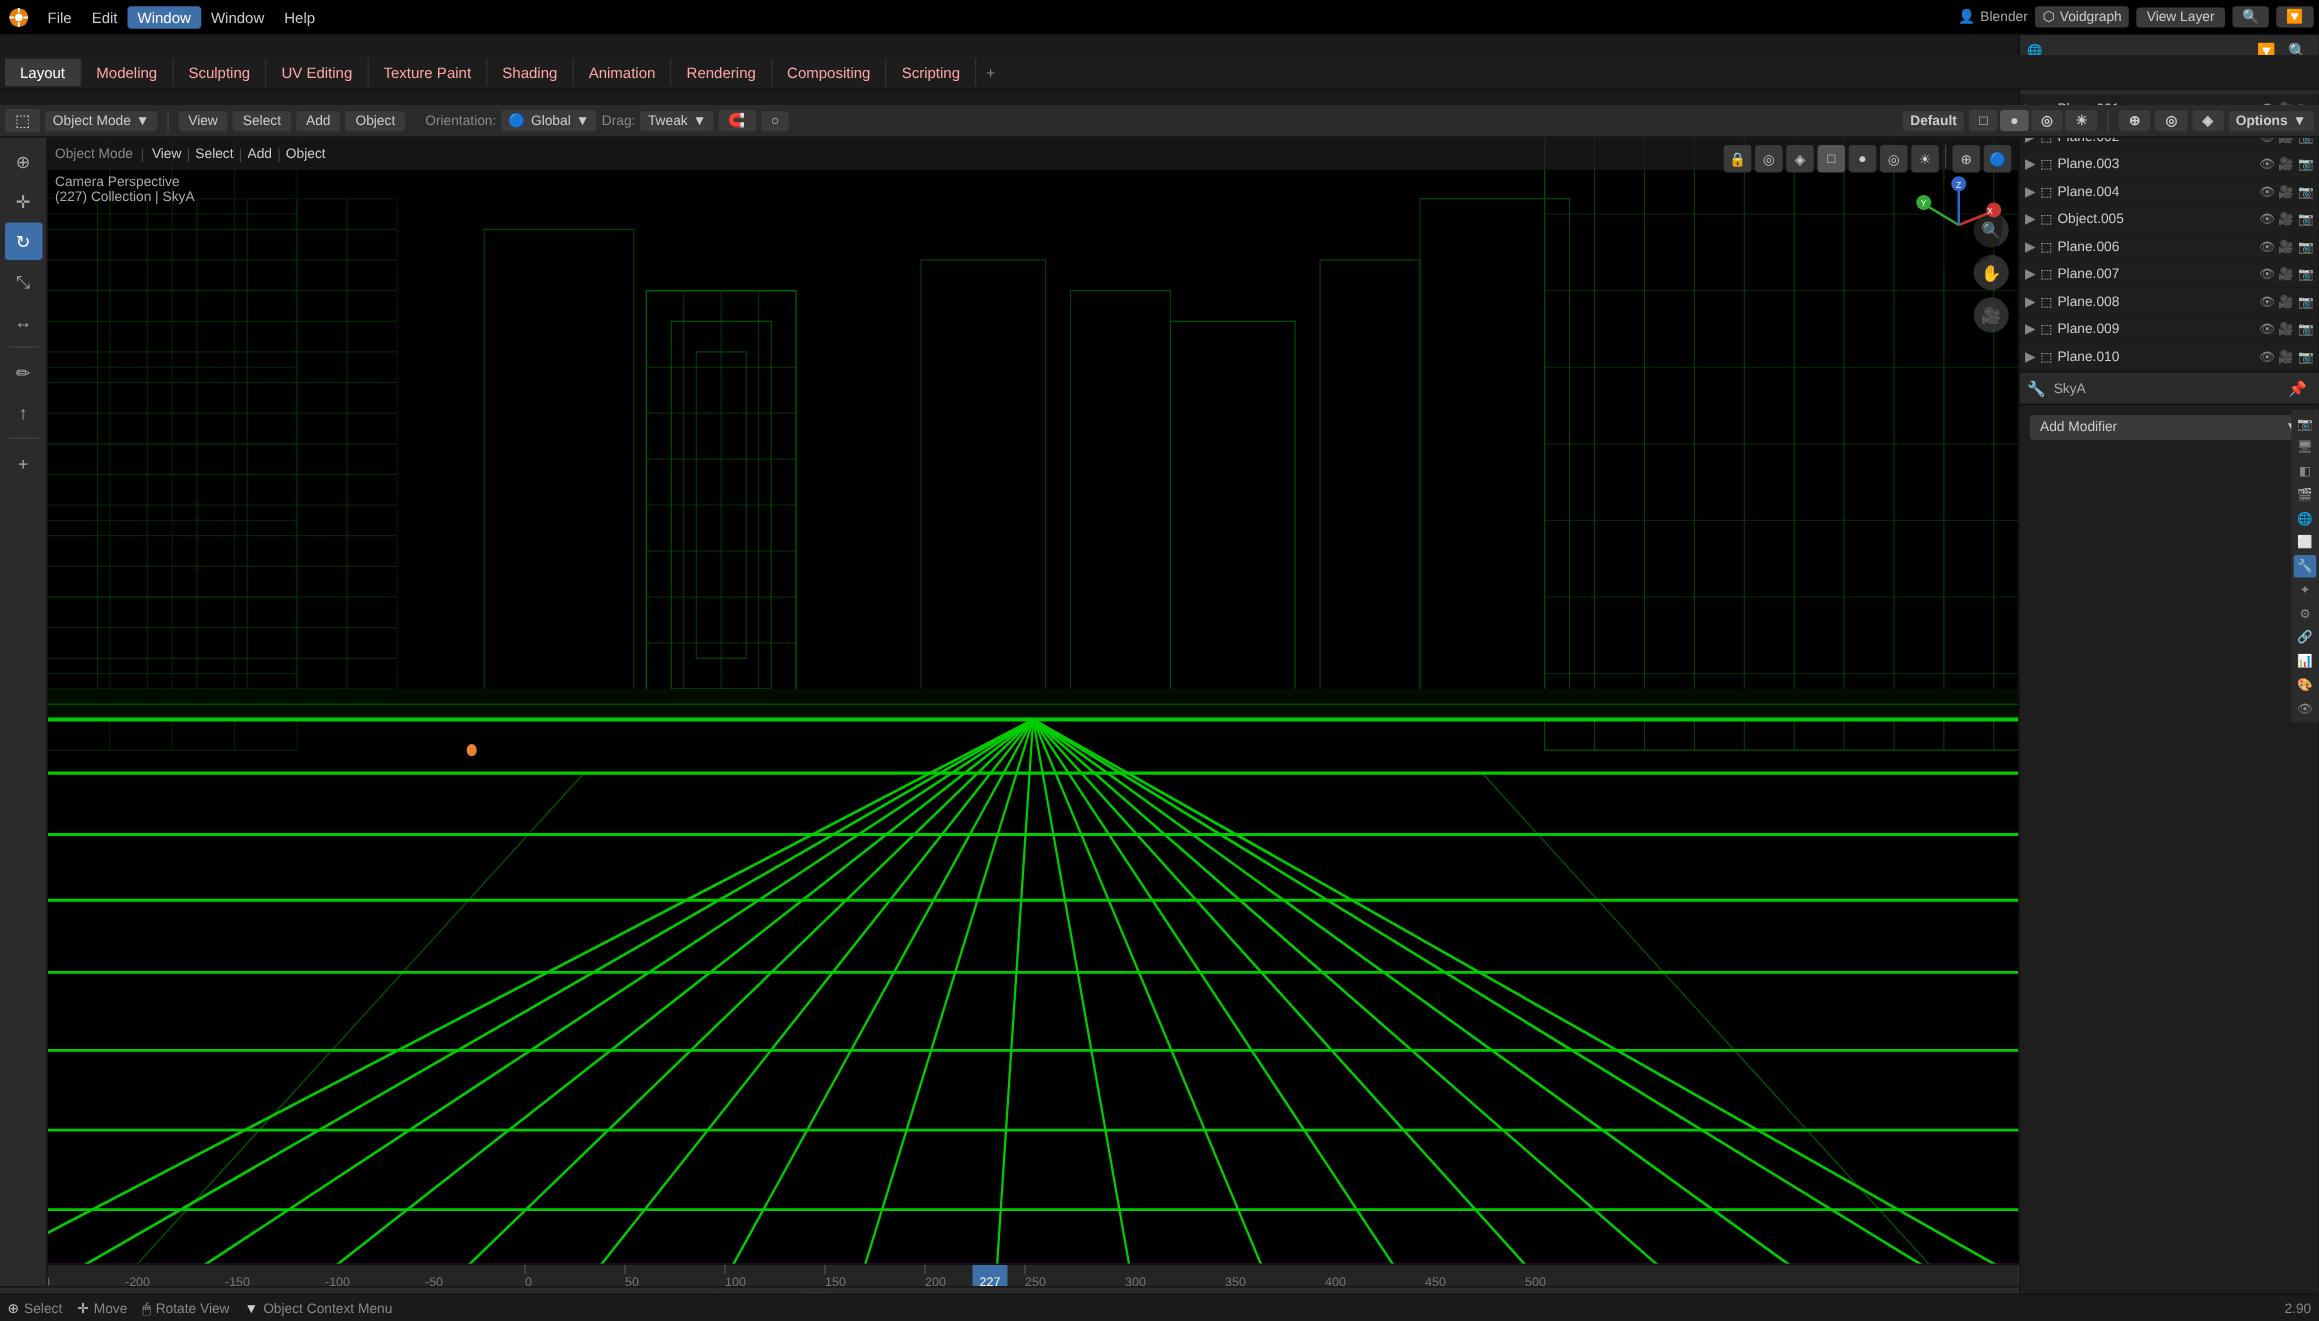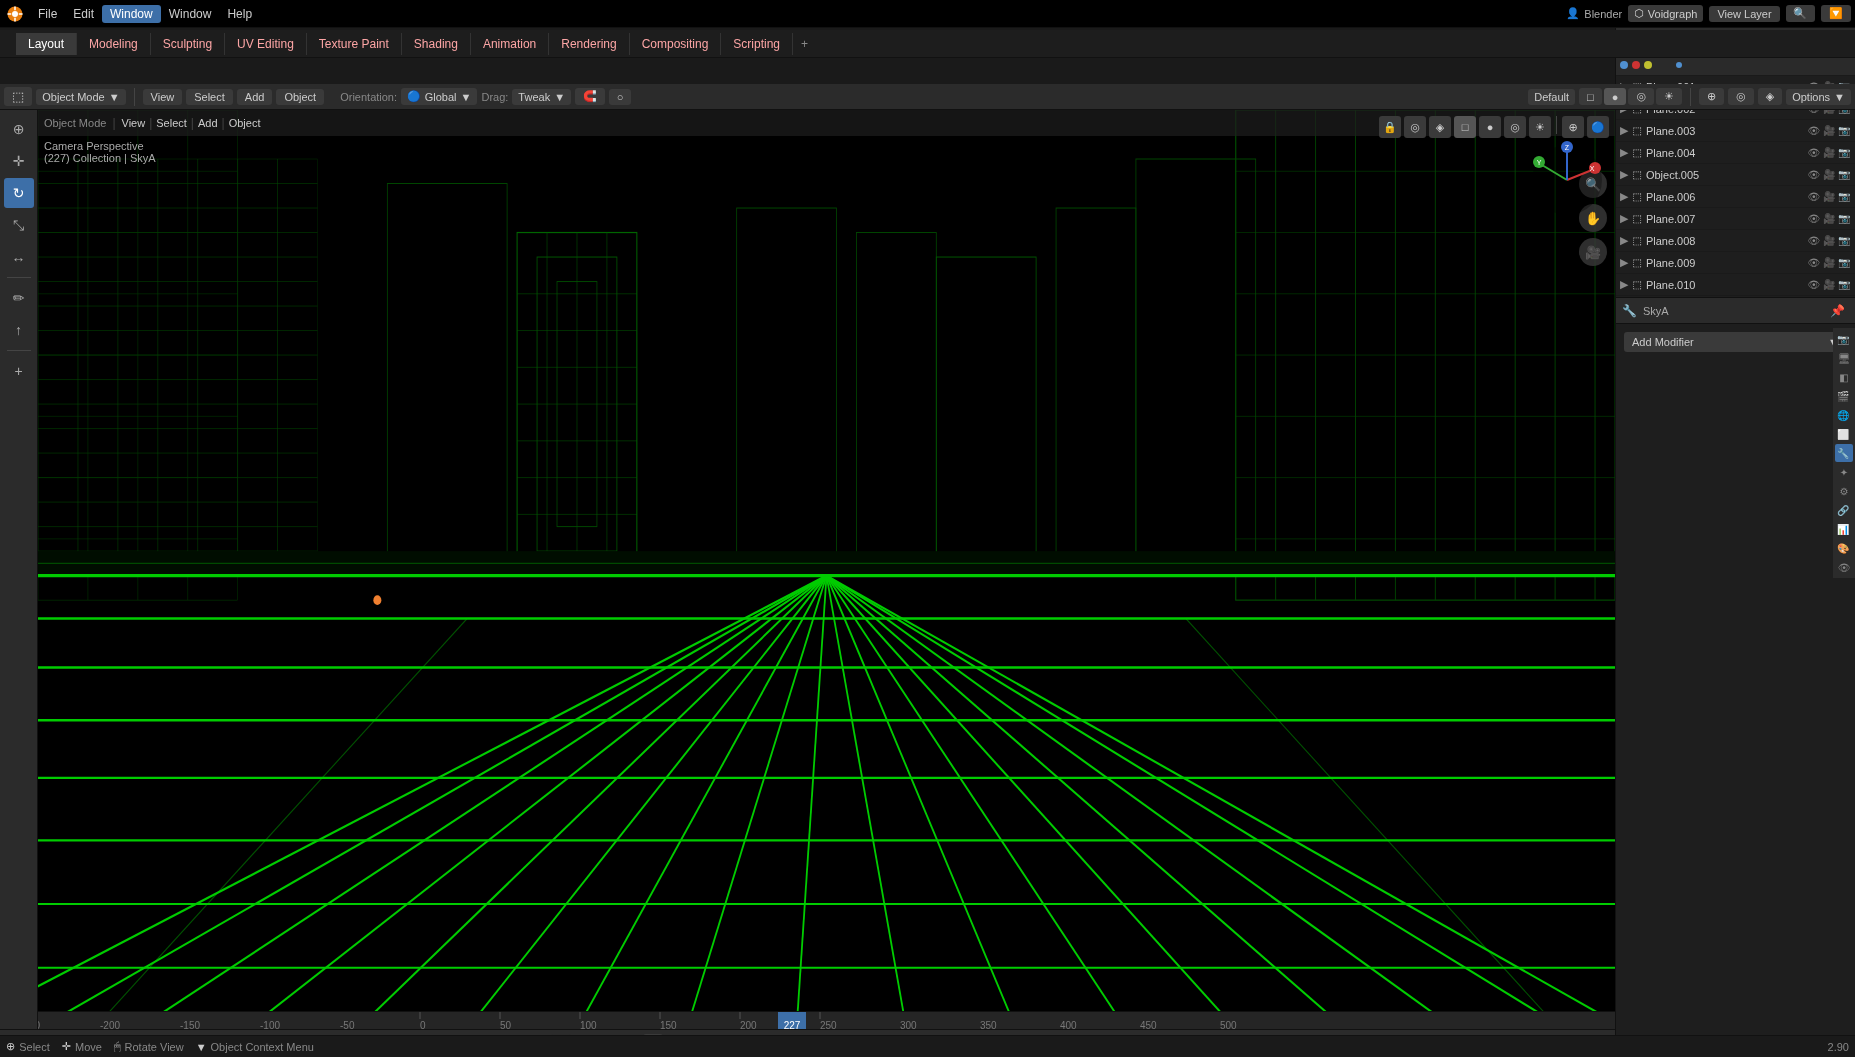--- a/index.html
+++ b/index.html
@@ -41,23 +41,23 @@
     }
 
     
     #workspace-tabs {
       display: flex;
       align-items: center;
       height: 28px;
       background: #1d1d1d;
       border-bottom: 1px solid #111;
       position: absolute;
-      top: 30px; left: 0; right: 0;
+      top: 44px; left: 0; right: 0;
       z-index: 99;
-      padding-left: 16px;
+      padding-left: 4px;
     }
     .ws-tab {
       padding: 4px 12px;
       cursor: pointer;
       font-size: 12px;
       color: #fca5a5;
       border-right: 1px solid #333;
     }
     .ws-tab-add {
       padding: 4px 8px;
@@ -475,21 +475,21 @@
     </div>
     <span style="font-size:11px;color:#888;">Drag:</span>
     <div class="toolbar-dropdown">
       <span>Tweak</span>
       <span>▼</span>
     </div>
     <div class="toolbar-btn">🧲</div>
     <div class="toolbar-btn">○</div>
   </div>
 
-  <div style="margin-left:auto;display:flex;align-items:center;gap:4px;">
+  <div style="margin-left:auto;display:flex;align-items:center;gap:4px;font-weight:bold;">
     <div class="toolbar-dropdown">
       <span>Default</span>
     </div>
     <div style="display:flex;gap:2px;">
       <div class="toolbar-btn">□</div>
       <div class="toolbar-btn" style="background:#555;">●</div>
       <div class="toolbar-btn">◎</div>
       <div class="toolbar-btn">☀</div>
     </div>
     <div class="toolbar-sep"></div>

